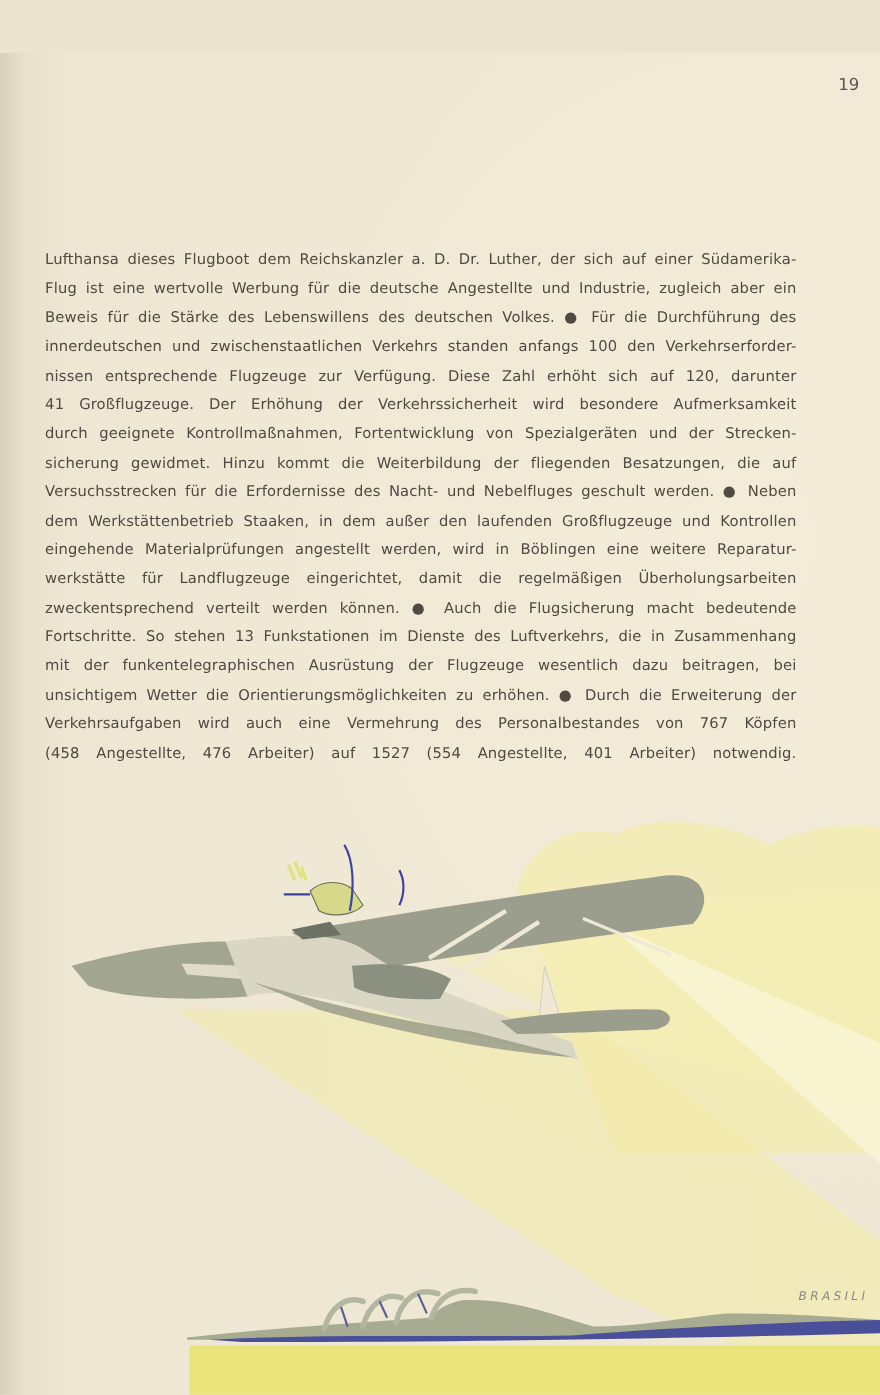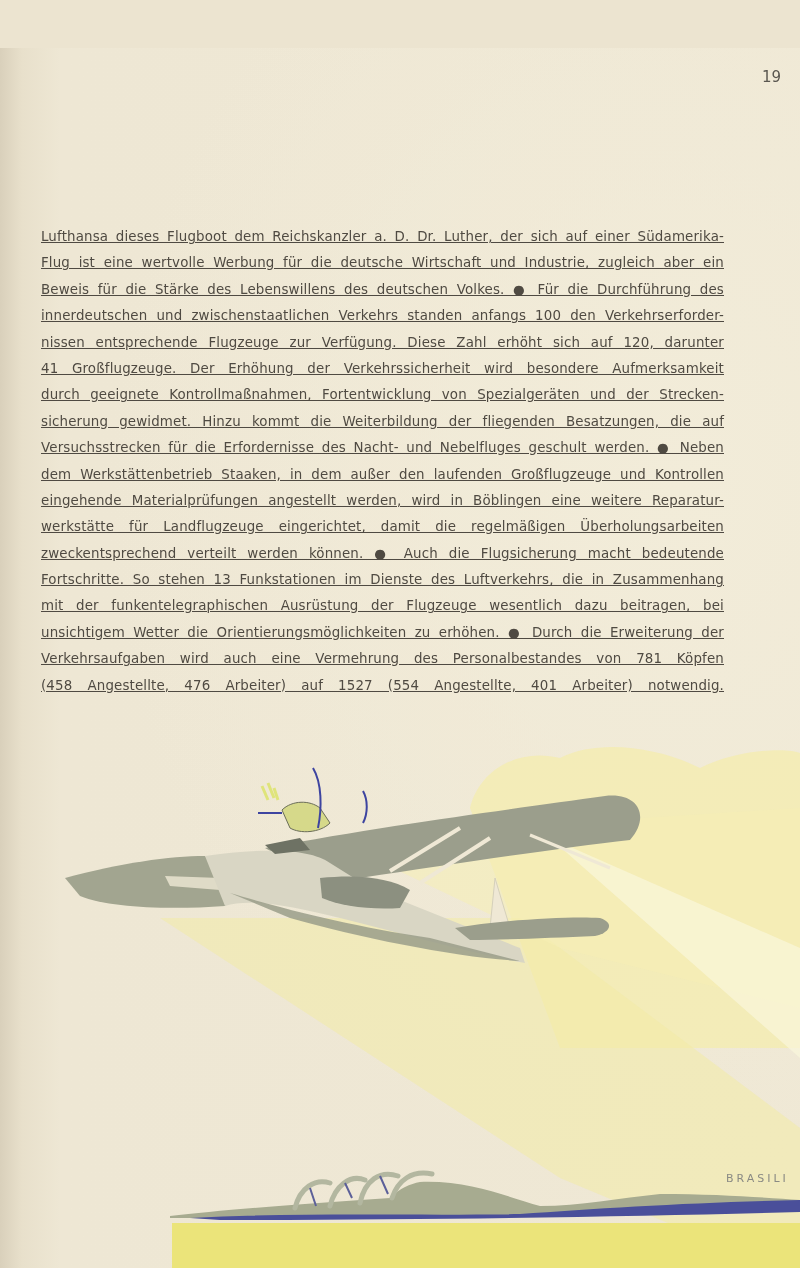--- a/index.html
+++ b/index.html
@@ -21,61 +21,60 @@
   }
   .body-text {
     position: absolute; left: 41px; top: 176px; width: 683px;
     font-size: 13.4px; line-height: 26.4px; color: #4f4a42;
     letter-spacing: 0.15px;
   }
   .body-text .line {
     display: block; white-space: nowrap;
     text-align: justify; text-align-last: justify;
     height: 26.4px;
-    text-decoration: underline;
   }
   .body-text .line.last { text-align-last: justify; }
   .illustration {
     position: absolute; left: 0; top: 680px; width: 800px; height: 588px;
   }
   .brasil-label {
     position: absolute; left: 726px; top: 1124px;
-    font-size: 11px; letter-spacing: 3px; color: #8a8a84;
+    font-size: 11px; letter-spacing: 3px; color: #8a8a84; font-style: italic;
   }
   .folio-handwritten {
     position: absolute; left: 773px; top: 1235px;
     font-size: 24px; font-style: italic; color: #77736a;
     font-family: "DejaVu Serif", serif;
   }
 </style>
 </head>
 <body>
 
 <div class="page">
 
   <div class="page-number">19</div>
 
   <div class="body-text">
     <span class="line">Lufthansa dieses Flugboot dem Reichskanzler a. D. Dr. Luther, der sich auf einer Südamerika-</span>
-    <span class="line">Flug ist eine wertvolle Werbung für die deutsche Wirtschaft und Industrie, zugleich aber ein</span>
+    <span class="line">Flug ist eine wertvolle Werbung für die deutsche Angestellte und Industrie, zugleich aber ein</span>
     <span class="line">Beweis für die Stärke des Lebenswillens des deutschen Volkes. ● Für die Durchführung des</span>
     <span class="line">innerdeutschen und zwischenstaatlichen Verkehrs standen anfangs 100 den Verkehrserforder-</span>
     <span class="line">nissen entsprechende Flugzeuge zur Verfügung.  Diese Zahl erhöht sich auf 120, darunter</span>
     <span class="line">41 Großflugzeuge.  Der Erhöhung der Verkehrssicherheit wird besondere Aufmerksamkeit</span>
     <span class="line">durch geeignete Kontrollmaßnahmen, Fortentwicklung von Spezialgeräten und der Strecken-</span>
     <span class="line">sicherung gewidmet.  Hinzu kommt die Weiterbildung der fliegenden Besatzungen, die auf</span>
     <span class="line">Versuchsstrecken für die Erfordernisse des Nacht- und Nebelfluges geschult werden. ● Neben</span>
     <span class="line">dem Werkstättenbetrieb Staaken, in dem außer den laufenden Großflugzeuge und Kontrollen</span>
     <span class="line">eingehende Materialprüfungen angestellt werden, wird in Böblingen eine weitere Reparatur-</span>
     <span class="line">werkstätte für Landflugzeuge eingerichtet, damit die regelmäßigen Überholungsarbeiten</span>
     <span class="line">zweckentsprechend verteilt werden können. ● Auch die Flugsicherung macht bedeutende</span>
     <span class="line">Fortschritte.  So stehen 13 Funkstationen im Dienste des Luftverkehrs, die in Zusammenhang</span>
     <span class="line">mit der funkentelegraphischen Ausrüstung der Flugzeuge wesentlich dazu beitragen, bei</span>
     <span class="line">unsichtigem Wetter die Orientierungsmöglichkeiten zu erhöhen. ● Durch die Erweiterung der</span>
-    <span class="line">Verkehrsaufgaben wird auch eine Vermehrung des Personalbestandes von 781 Köpfen</span>
+    <span class="line">Verkehrsaufgaben wird auch eine Vermehrung des Personalbestandes von 767 Köpfen</span>
     <span class="line last">(458 Angestellte, 476 Arbeiter) auf 1527 (554 Angestellte, 401 Arbeiter) notwendig.</span>
   </div>
 
   <svg class="illustration" viewBox="0 680 800 588" width="800" height="588" xmlns="http://www.w3.org/2000/svg">
 
     <path d="M470 760 C480 720, 520 700, 560 710 C600 690, 660 700, 700 720 C740 700, 790 700, 800 705 L800 1000 L560 1000 Z" fill="#f4ecae" opacity="0.75"></path>
 
     <path d="M160 870 L520 870 L800 1080 L800 1230 L560 1130 Z" fill="#f2eba6" opacity="0.55"></path>
     <path d="M330 790 L800 760 L800 960 L560 900 Z" fill="#f5eeb4" opacity="0.55"></path>
     <path d="M550 790 L800 900 L800 1010 Z" fill="#faf6dc" opacity="0.7"></path>

